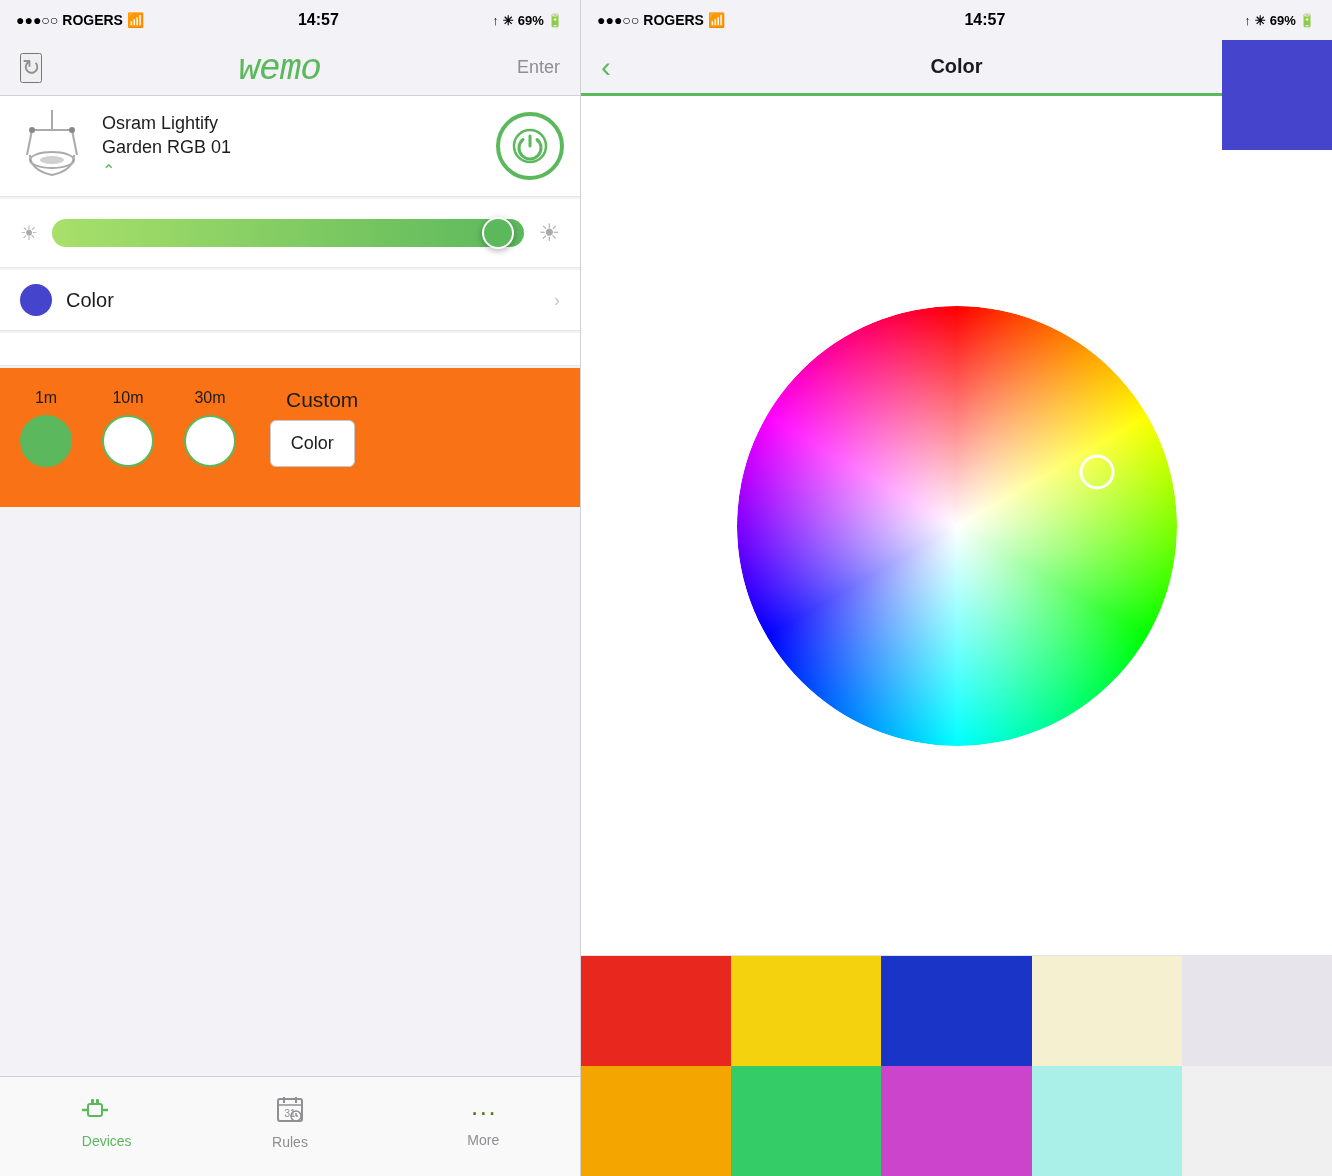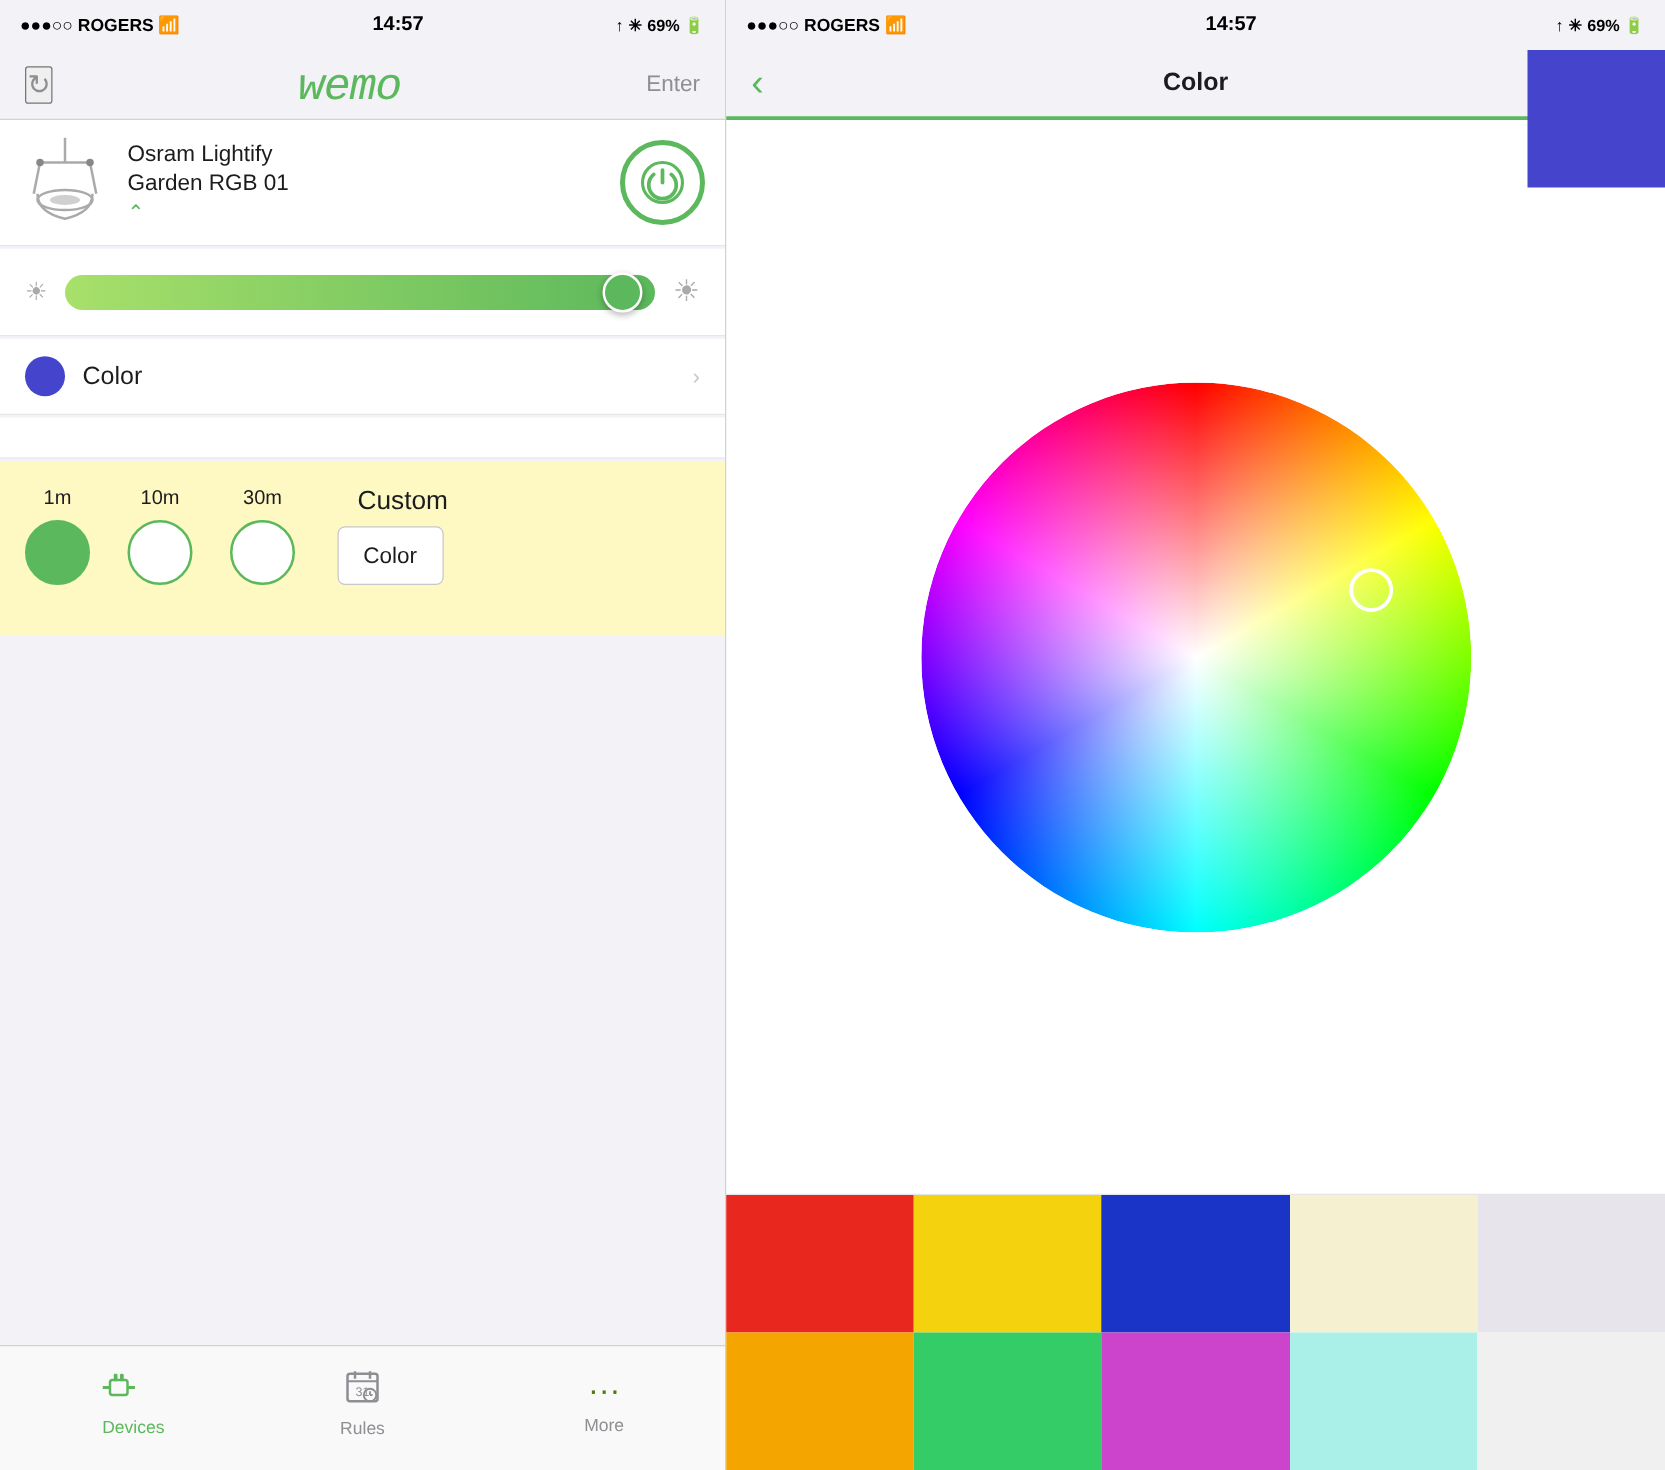--- a/index.html
+++ b/index.html
@@ -185,21 +185,21 @@
       font-weight: 500;
       color: #6d6d72;
       text-transform: uppercase;
       letter-spacing: 0.5px;
       margin-bottom: 4px;
     }
     .sleep-fader-value { font-size: 18px; color: #1c1c1e; }
 
     
     .timer-section {
-      background: #fef9c3;
+      background: #f97316;
       padding: 20px 20px;
       margin-top: 2px;
     }
     .timer-options {
       display: flex;
       align-items: center;
       gap: 30px;
       margin-bottom: 20px;
     }
     .timer-option {

